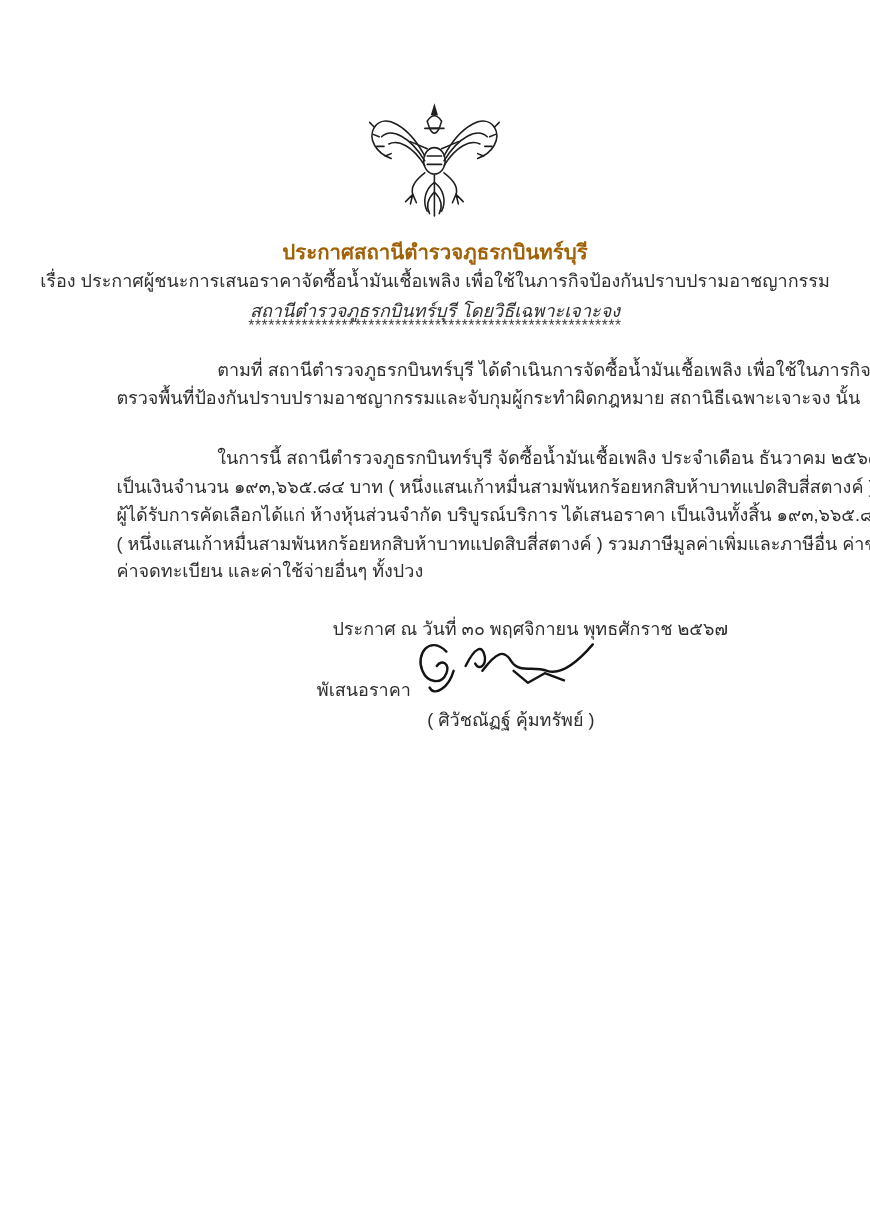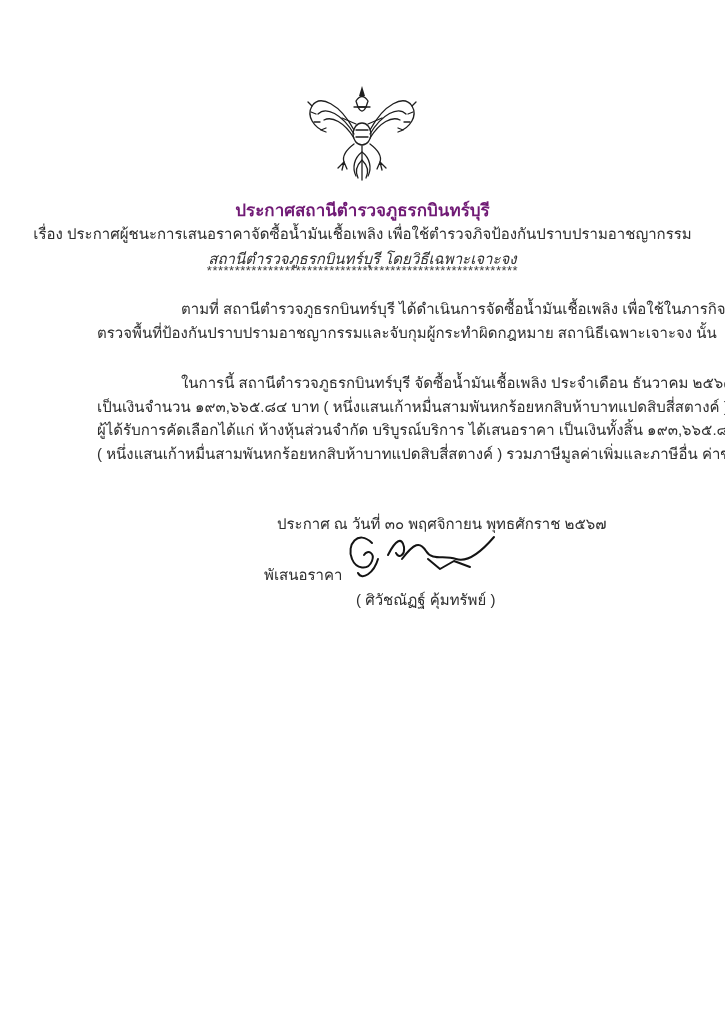--- a/index.html
+++ b/index.html
@@ -24,21 +24,21 @@
     height:106px;
   }
   .doc-title {
     position:absolute;
     top:196px;
     left:0;
     width:100%;
     text-align:center;
     font-size:17px;
     font-weight:bold;
-    color:#701a75;
+    color:#a16207;
     white-space:nowrap;
   }
   .subject-line1 {
     position:absolute;
     top:222px;
     left:0;
     width:100%;
     text-align:center;
     font-size:15px;
     white-space:nowrap;
@@ -136,35 +136,36 @@
       <path d="M48,60 C40,66 36,72 38,78 M64,60 C72,66 76,72 74,78"></path>
       <path d="M56,62 V96"></path>
       <path d="M56,68 C48,74 46,84 50,92 M56,68 C64,74 66,84 62,92"></path>
       <path d="M56,76 C50,82 49,88 52,94 M56,76 C62,82 63,88 60,94"></path>
       <path d="M38,78 l-6,6 m6,-6 l-2,8 m2,-8 l3,7 M74,78 l6,6 m-6,-6 l2,8 m-2,-8 l-3,7"></path>
     </g>
   </svg>
 
   <div class="doc-title">ประกาศสถานีตำรวจภูธรกบินทร์บุรี</div>
 
-  <div class="subject-line1">เรื่อง  ประกาศผู้ชนะการเสนอราคาจัดซื้อน้ำมันเชื้อเพลิง เพื่อใช้ตำรวจภิจป้องกันปราบปรามอาชญากรรม</div>
+  <div class="subject-line1">เรื่อง  ประกาศผู้ชนะการเสนอราคาจัดซื้อน้ำมันเชื้อเพลิง เพื่อใช้ในภารกิจป้องกันปราบปรามอาชญากรรม</div>
   <div class="subject-line2">สถานีตำรวจภูธรกบินทร์บุรี โดยวิธีเฉพาะเจาะจง</div>
 
   <div class="divider">********************************************************</div>
 
   <div class="para para-1">
       <div class="line">ตามที่ สถานีตำรวจภูธรกบินทร์บุรี ได้ดำเนินการจัดซื้อน้ำมันเชื้อเพลิง เพื่อใช้ในภารกิจออก</div>
       <div class="line">ตรวจพื้นที่ป้องกันปราบปรามอาชญากรรมและจับกุมผู้กระทำผิดกฎหมาย สถานิธีเฉพาะเจาะจง นั้น</div>
     </div>
 
   <div class="para para-2">
       <div class="line">ในการนี้ สถานีตำรวจภูธรกบินทร์บุรี จัดซื้อน้ำมันเชื้อเพลิง ประจำเดือน ธันวาคม ๒๕๖๗</div>
       <div class="line">เป็นเงินจำนวน   ๑๙๓,๖๖๕.๘๔  บาท ( หนึ่งแสนเก้าหมื่นสามพันหกร้อยหกสิบห้าบาทแปดสิบสี่สตางค์ )</div>
       <div class="line">ผู้ได้รับการคัดเลือกได้แก่  ห้างหุ้นส่วนจำกัด บริบูรณ์บริการ ได้เสนอราคา เป็นเงินทั้งสิ้น ๑๙๓,๖๖๕.๘๔  บาท</div>
       <div class="line">( หนึ่งแสนเก้าหมื่นสามพันหกร้อยหกสิบห้าบาทแปดสิบสี่สตางค์ )      รวมภาษีมูลค่าเพิ่มและภาษีอื่น ค่าขนส่ง</div>
+      <div class="line">ค่าจดทะเบียน และค่าใช้จ่ายอื่นๆ ทั้งปวง</div>
     </div>
 
   <div class="date-line">ประกาศ ณ วันที่  ๓๐  พฤศจิกายน  พุทธศักราช  ๒๕๖๗</div>
 
   <div class="rank">พัเสนอราคา</div>
 
   <svg class="signature" viewBox="0 0 160 62" aria-hidden="true">
     <g fill="none" stroke="#141414" stroke-width="2" stroke-linecap="round" stroke-linejoin="round">
       <path d="M30,16 C16,2 4,18 10,32 C14,42 26,44 30,34 C33,26 26,22 22,28 M36,32 C32,46 20,54 16,46"></path>
       <path d="M46,28 C54,12 60,10 62,20 C63,28 57,32 54,26 M60,32 C72,16 78,14 84,24 C90,34 102,28 114,32 C126,36 140,24 152,10"></path>

